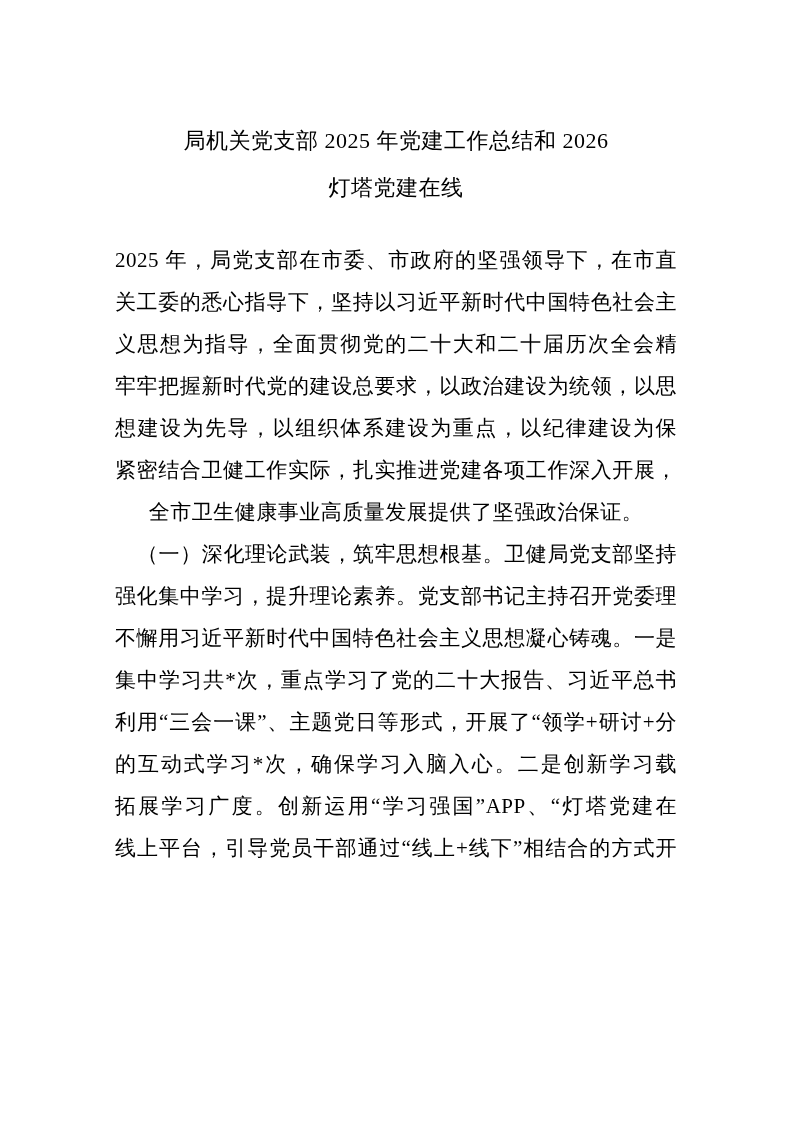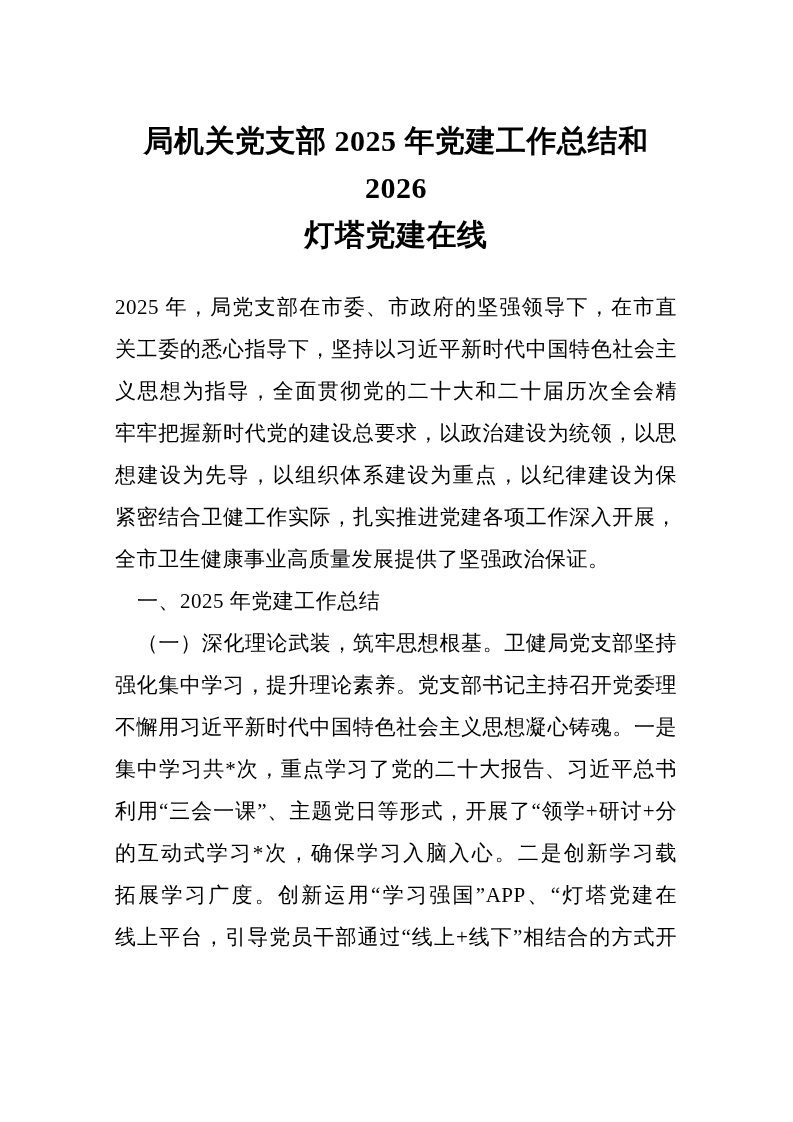--- a/index.html
+++ b/index.html
@@ -13,35 +13,35 @@
     height: 1122px;
     background: #ffffff;
     box-sizing: border-box;
     padding: 117px 116px 0 115px;
     font-family: "Liberation Serif", "DejaVu Serif", serif;
     color: #000000;
     overflow: hidden;
   }
   .doc-title {
     margin: 0 0 28px 0;
-    font-size: 30px;
+    font-size: 22px;
     line-height: 47px;
-    font-weight: 700;
+    font-weight: 400;
     text-align: center;
     letter-spacing: 0.5px;
   }
   .paragraph {
     margin: 0;
   }
   .line {
     font-size: 21px;
     line-height: 42px;
     height: 42px;
     overflow: hidden;
-    text-align: left;
+    text-align: center;
     letter-spacing: 0.5px;
   }
   .j {
     text-align: justify;
     text-align-last: justify;
   }
   .indent {
     text-indent: 22px;
   }
 </style>
@@ -58,21 +58,20 @@
   <div class="paragraph">
     <div class="line j">2025 年，局党支部在市委、市政府的坚强领导下，在市直机</div>
     <div class="line j">关工委的悉心指导下，坚持以习近平新时代中国特色社会主</div>
     <div class="line j">义思想为指导，全面贯彻党的二十大和二十届历次全会精神，</div>
     <div class="line j">牢牢把握新时代党的建设总要求，以政治建设为统领，以思</div>
     <div class="line j">想建设为先导，以组织体系建设为重点，以纪律建设为保障，</div>
     <div class="line j">紧密结合卫健工作实际，扎实推进党建各项工作深入开展，</div>
     <div class="line">全市卫生健康事业高质量发展提供了坚强政治保证。</div>
   </div>
 
-  <div class="line indent">一、2025 年党建工作总结</div>
 
   <div class="paragraph">
     <div class="line j indent">（一）深化理论武装，筑牢思想根基。卫健局党支部坚持</div>
     <div class="line j">强化集中学习，提升理论素养。党支部书记主持召开党委理</div>
     <div class="line j">不懈用习近平新时代中国特色社会主义思想凝心铸魂。一是</div>
     <div class="line j">集中学习共*次，重点学习了党的二十大报告、习近平总书记</div>
     <div class="line j">利用“三会一课”、主题党日等形式，开展了“领学+研讨+分享”</div>
     <div class="line j">的互动式学习*次，确保学习入脑入心。二是创新学习载体，</div>
     <div class="line j">拓展学习广度。创新运用“学习强国”APP、“灯塔党建在线”等</div>
     <div class="line j">线上平台，引导党员干部通过“线上+线下”相结合的方式开展</div>

